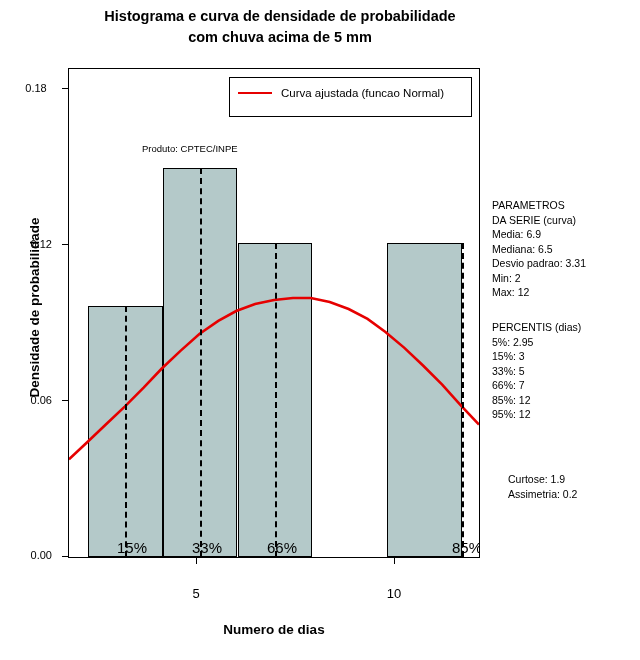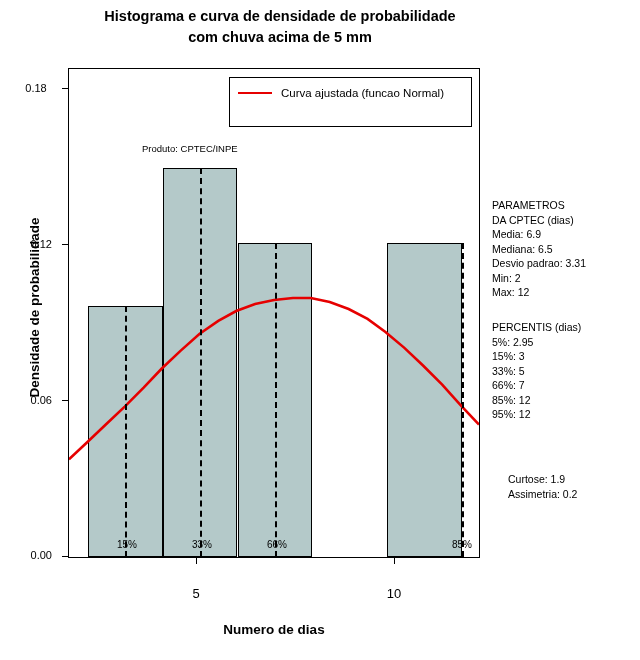--- a/index.html
+++ b/index.html
@@ -50,38 +50,38 @@
     box-sizing: border-box;
   }
   .pct-line {
     position: absolute;
     bottom: 0;
     width: 0;
     border-left: 2px dashed #000000;
   }
   .pct-label {
     position: absolute;
-    font-size: 10px;
+    font-size: 15px;
     color: #000000;
-    text-align: center;
+    text-align: right;
     white-space: nowrap;
   }
   .curve-svg {
     position: absolute;
     left: 0; top: 0;
     width: 100%;
     height: 100%;
     pointer-events: none;
   }
   .legend-box {
     position: absolute;
     left: 160px;
     top: 8px;
     width: 243px;
-    height: 50px;
+    height: 40px;
     border: 1px solid #000000;
     background: #ffffff;
     box-sizing: border-box;
     padding: 5px 8px;
   }
   .legend-row {
     display: flex;
     align-items: center;
     height: 19px;
     font-size: 11.5px;
@@ -214,21 +214,21 @@
         <span class="legend-swatch red"></span>
         <span>Curva ajustada (funcao Normal)</span>
       </div>
     </div>
   </div>
 
   <div class="produto" style="left:142px; top:143px;">Produto: CPTEC/INPE</div>
 
   <div class="side-panel" id="params">
     <div>PARAMETROS</div>
-    <div>DA CPTEC (dias)</div>
+    <div>DA SERIE (curva)</div>
     <div>Media: 6.9</div>
     <div>Mediana: 6.5</div>
     <div>Desvio padrao: 3.31</div>
     <div>Min: 2</div>
     <div>Max: 12</div>
   </div>
 
   <div class="side-panel" id="percentis">
     <div>PERCENTIS (dias)</div>
     <div>5%: 2.95</div>

